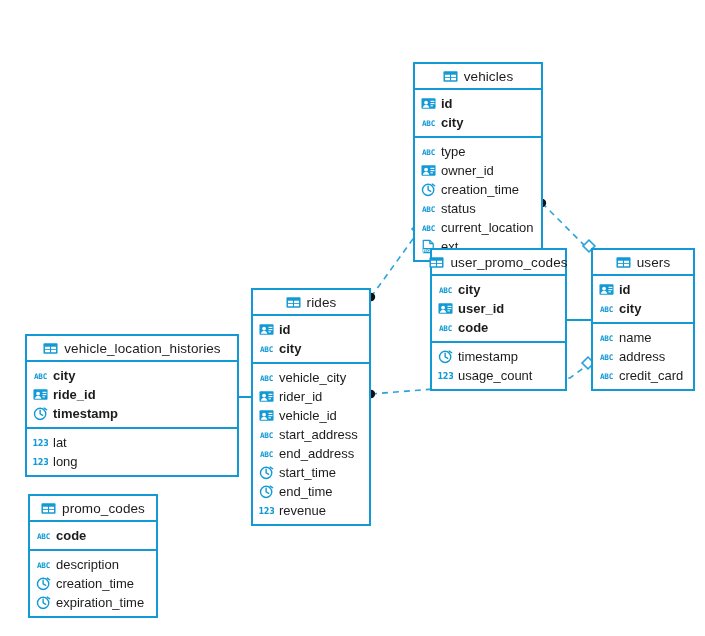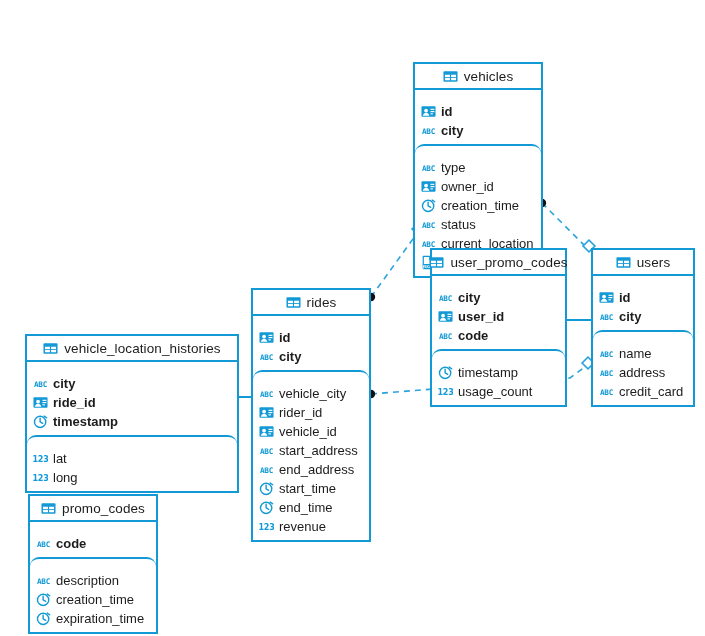--- a/index.html
+++ b/index.html
@@ -47,22 +47,21 @@
     padding: 0 8px;
     background: #ffffff;
   }
   .tbl-header .tbl-title {
     font-size: 13.5px;
     color: #1c1c1c;
     white-space: nowrap;
     letter-spacing: 0.1px;
   }
   .tbl-section {
-    padding: 12px 0 4px 0;
-    border-radius: 9px;
+    padding: 4px 0 4px 0;
   }
   .tbl-section + .tbl-section {
     border-top: 2px solid #139ad6;
   }
   .field-row {
     display: flex;
     align-items: center;
     gap: 5px;
     height: 19px;
     padding: 0 6px 0 6px;

